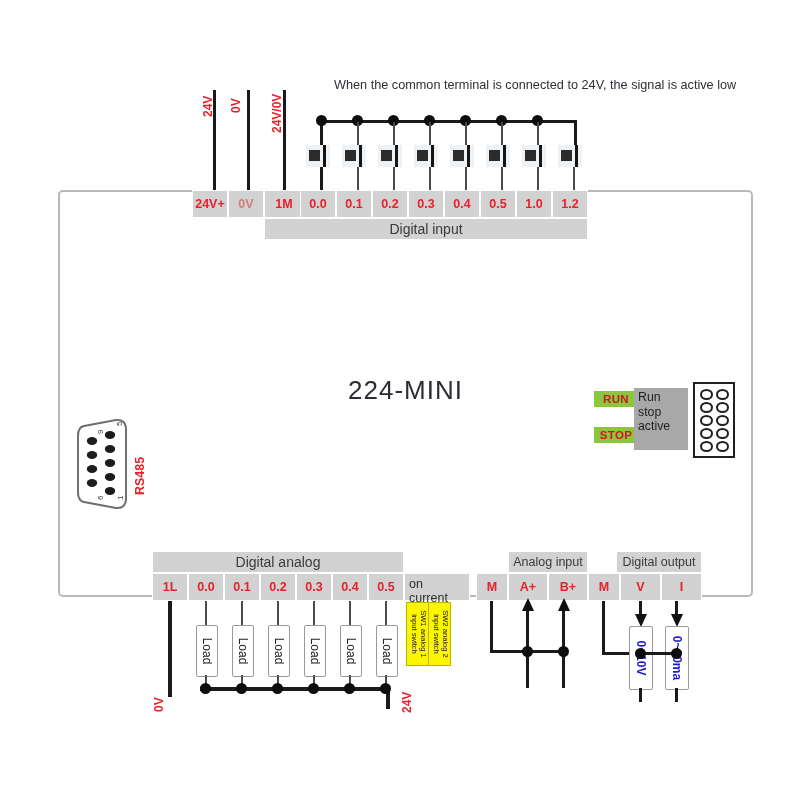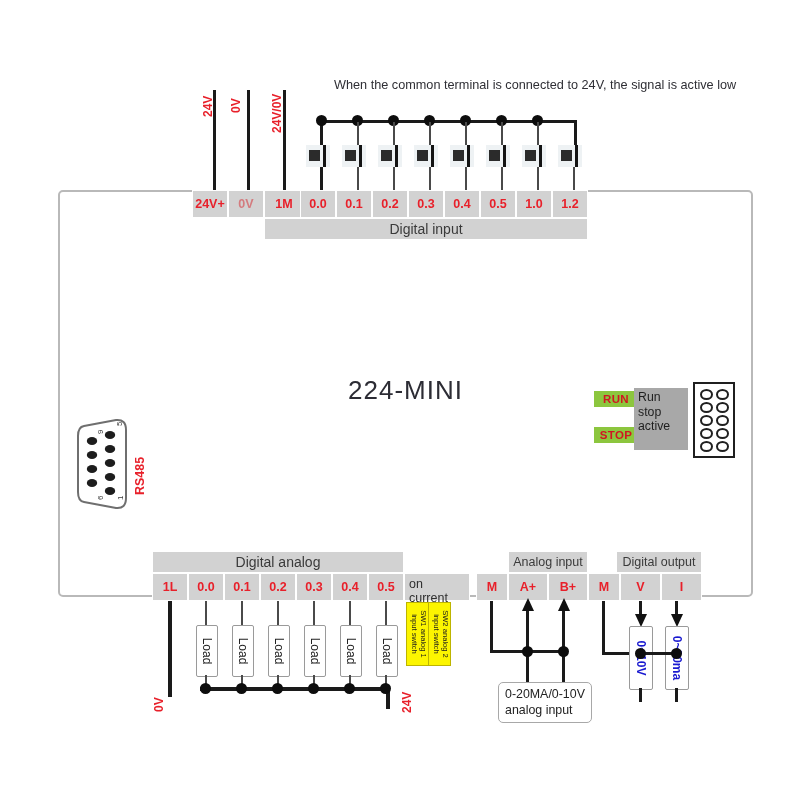--- a/index.html
+++ b/index.html
@@ -313,24 +313,20 @@
 
   <div class="wire-v" style="left:562px;top:605px;width:3px;height:83px;"></div>
   <svg class="abs" style="left:556px;top:598px;width:16px;height:14px;" viewBox="0 0 16 14">
     <polygon points="8,0 14,13 2,13" fill="#111111"></polygon>
   </svg>
 
   <div class="wire-h" style="left:527px;top:650px;width:37px;height:3px;"></div>
   <div class="dot" style="left:522px;top:646px;width:11px;height:11px;"></div>
   <div class="dot" style="left:558px;top:646px;width:11px;height:11px;"></div>
 
-  <div class="balloon" style="left:498px;top:682px;">
-    <div>0-20MA/0-10V</div>
-    <div>analog input</div>
-  </div>
 
   <div class="tb-band small" style="left:616px;top:551px;width:86px;height:22px;">Digital output</div>
   <div class="tb-cell" style="left:588px;top:573px;width:32px;height:28px;">M</div>
   <div class="tb-cell" style="left:620px;top:573px;width:41px;height:28px;">V</div>
   <div class="tb-cell" style="left:661px;top:573px;width:41px;height:28px;">I</div>
 
   <div class="wire-v" style="left:602px;top:601px;width:3px;height:53px;"></div>
   <div class="wire-h" style="left:602px;top:652px;width:42px;height:3px;"></div>
 
   <div class="wire-v" style="left:639px;top:601px;width:3px;height:16px;"></div>

